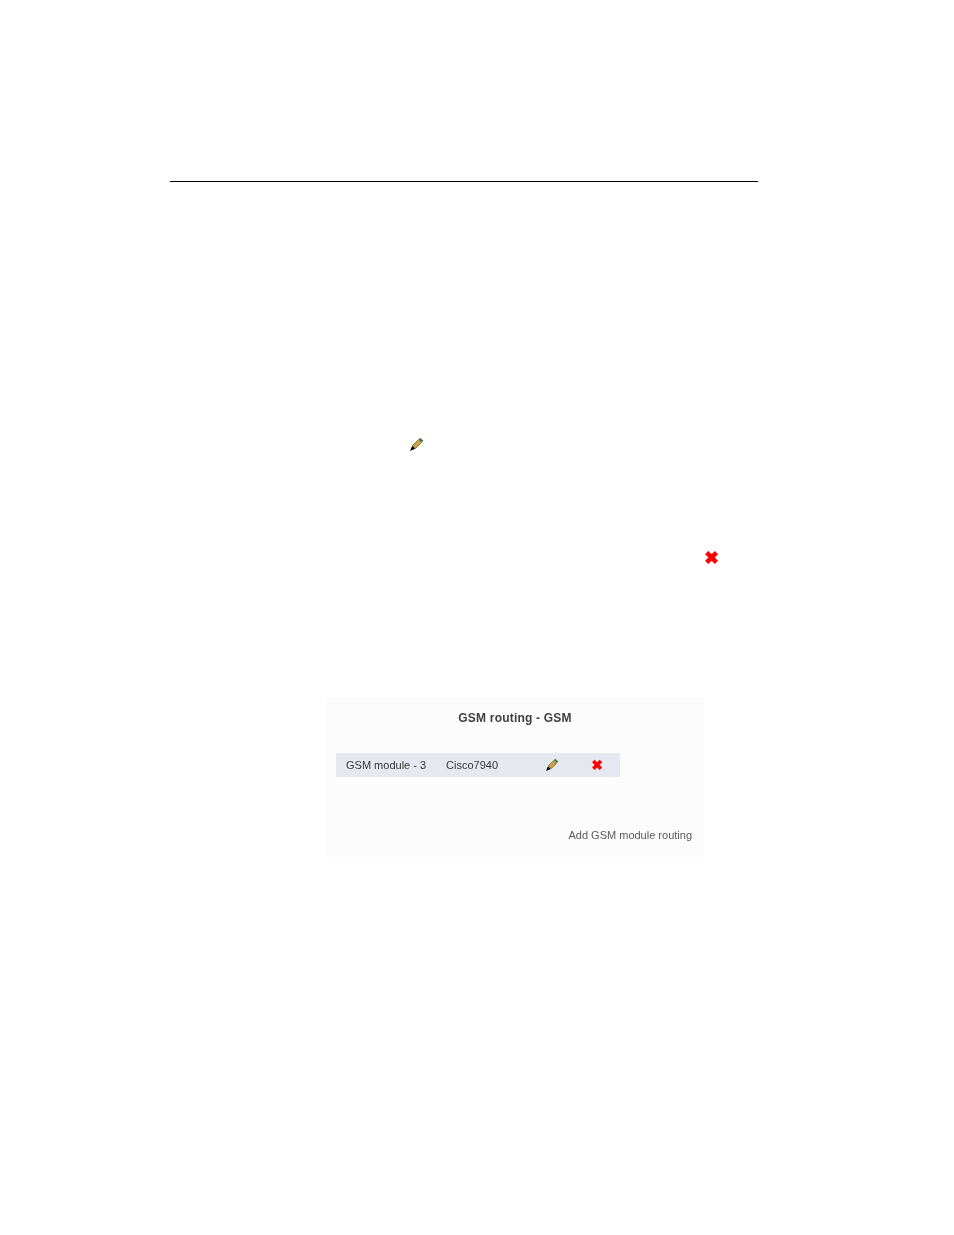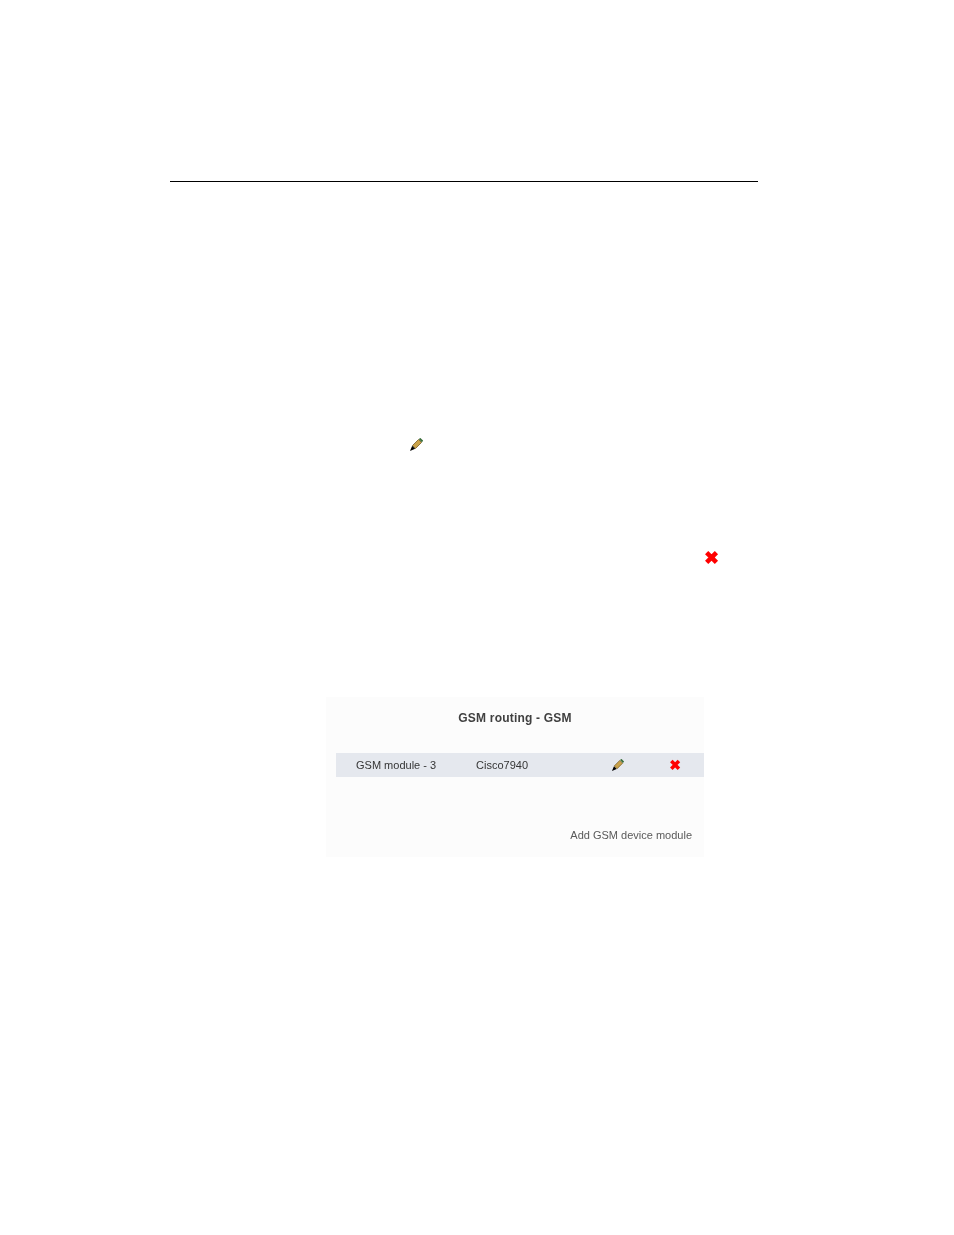--- a/index.html
+++ b/index.html
@@ -68,21 +68,21 @@
     color: #000;
     font-weight: bold;
     text-align: left;
     padding: 6px 10px;
     border: 0;
     white-space: nowrap;
   }
   .tbl td {
     background: #e5e8ee;
     color: #353535;
-    padding: 5px 20px;
+    padding: 5px 10px;
     border: 0;
     white-space: nowrap;
     vertical-align: middle;
   }
   .th-icon { width: 26px; padding-left:6px; padding-right:6px; }
   .td-icon { width: 26px; text-align: center; padding-left:6px; padding-right:6px; }
   .row-pencil svg { display:block; margin:0 auto; }
   .row-x {
     color: #ff0000;
     font-weight: bold;
@@ -134,16 +134,16 @@
             </svg>
           </span>
         </td>
         <td class="td-icon">
           <span class="row-x">✖</span>
         </td>
       </tr>
     </tbody>
       </table>
 
-    <div class="add-link">Add GSM device module</div>
+    <div class="add-link">Add GSM module routing</div>
   </div>
 
 </div>
 
 </body></html>

